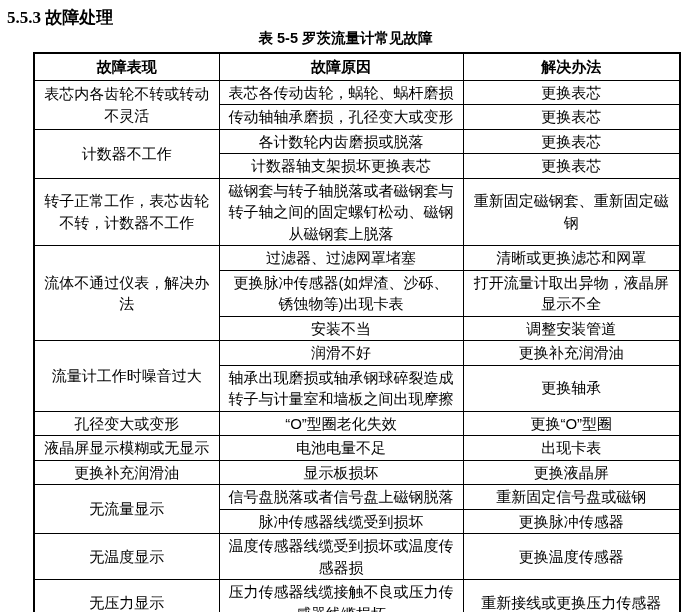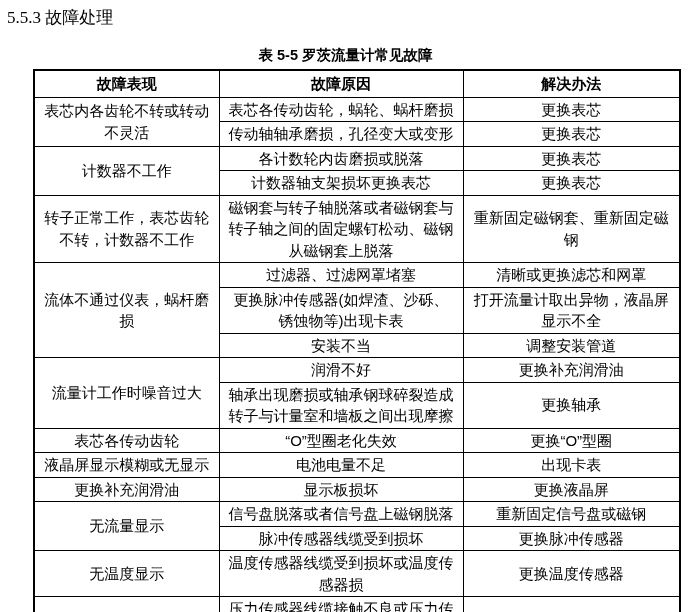--- a/index.html
+++ b/index.html
@@ -4,25 +4,25 @@
 <style>
   html,body { margin:0; padding:0; }
   body {
     width:691px; height:612px; background:#ffffff; color:#000000;
     font-family:"Liberation Sans","DejaVu Sans",sans-serif;
     overflow:hidden;
   }
   .heading {
     margin:8px 6px 0 7px;
     font-family:"Liberation Serif","DejaVu Serif",serif;
-    font-weight:normal; font-size:17px; line-height:20px;
+    font-weight:bold; font-size:17px; line-height:20px;
   }
   .caption {
     text-align:center; font-weight:bold; font-size:14.5px;
-    margin-top:19px; margin-bottom:5px; line-height:17px;
+    margin-top:2px; margin-bottom:5px; line-height:17px;
   }
   table.fault {
     border-collapse:collapse; table-layout:fixed;
     margin-left:33px; width:646px;
     border:2px solid #000;
   }
   col.c1{width:185px} col.c2{width:244px} col.c3{width:217px}
   .fault th, .fault td {
     border:1px solid #000;
     text-align:center; vertical-align:middle;
@@ -69,21 +69,21 @@
         <tr>
           <td>计数器轴支架损坏更换表芯</td>
           <td>更换表芯</td>
         </tr>
         <tr>
           <td rowspan="1">转子正常工作，表芯齿轮不转，计数器不工作</td>
           <td>磁钢套与转子轴脱落或者磁钢套与转子轴之间的固定螺钉松动、磁钢从磁钢套上脱落</td>
           <td>重新固定磁钢套、重新固定磁钢</td>
         </tr>
         <tr>
-          <td rowspan="3">流体不通过仪表，蜗杆磨损</td>
+          <td rowspan="3">流体不通过仪表，解决办法</td>
           <td>过滤器、过滤网罩堵塞</td>
           <td>清晰或更换滤芯和网罩</td>
         </tr>
         <tr>
           <td>更换脉冲传感器(如焊渣、沙砾、锈蚀物等)出现卡表</td>
           <td>打开流量计取出异物，液晶屏显示不全</td>
         </tr>
         <tr>
           <td>安装不当</td>
           <td>调整安装管道</td>
@@ -91,21 +91,21 @@
         <tr>
           <td rowspan="2">流量计工作时噪音过大</td>
           <td>润滑不好</td>
           <td>更换补充润滑油</td>
         </tr>
         <tr>
           <td>轴承出现磨损或轴承钢球碎裂造成转子与计量室和墙板之间出现摩擦</td>
           <td>更换轴承</td>
         </tr>
         <tr>
-          <td rowspan="1">表芯各传动齿轮</td>
+          <td rowspan="1">孔径变大或变形</td>
           <td>“O”型圈老化失效</td>
           <td>更换“O”型圈</td>
         </tr>
         <tr>
           <td rowspan="1">液晶屏显示模糊或无显示</td>
           <td>电池电量不足</td>
           <td>出现卡表</td>
         </tr>
         <tr>
           <td rowspan="1">更换补充润滑油</td>

